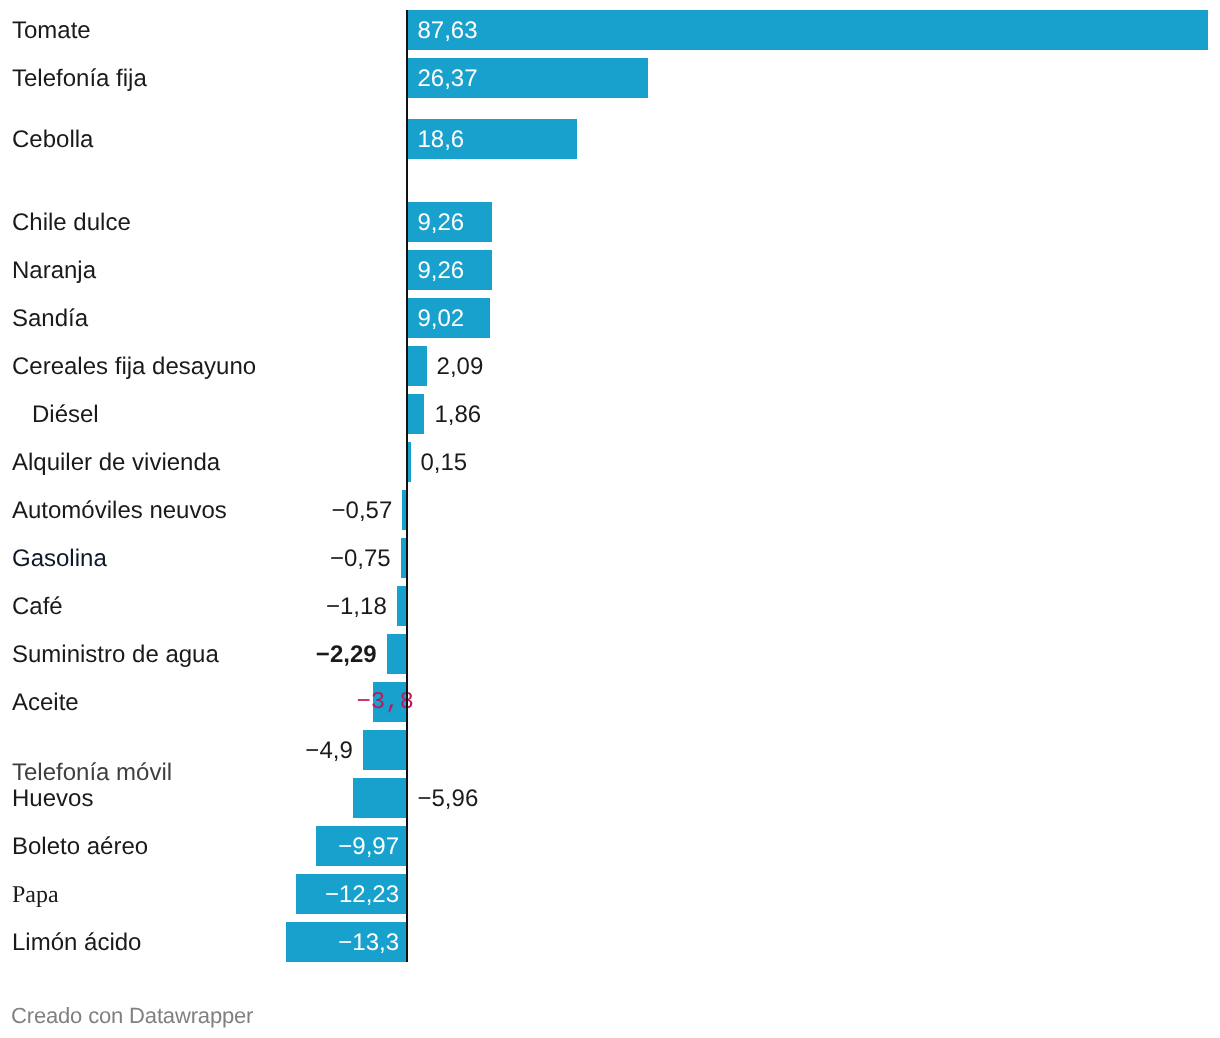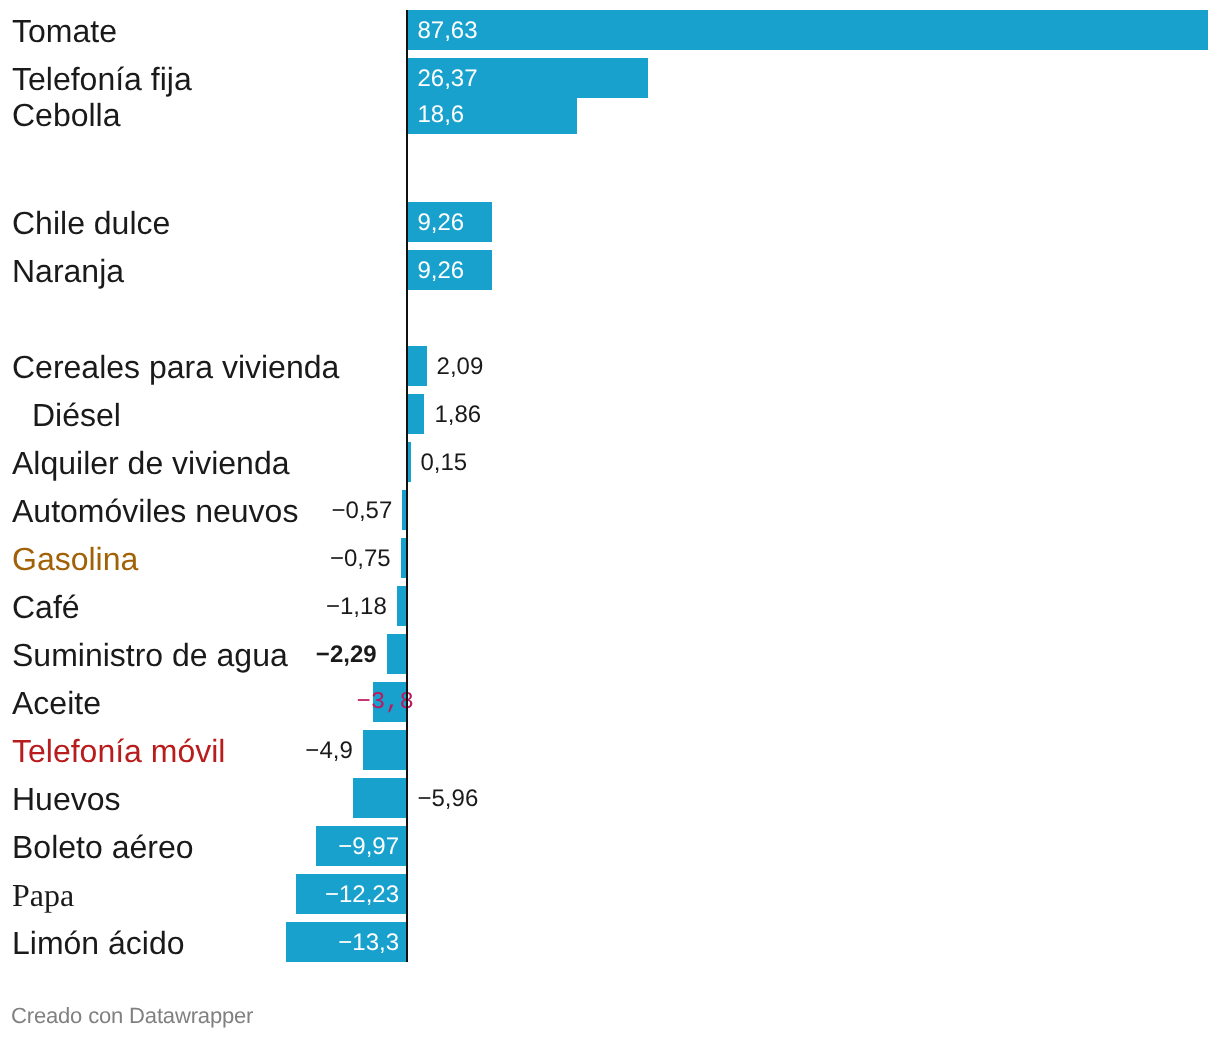--- a/index.html
+++ b/index.html
@@ -12,21 +12,21 @@
     overflow:hidden;
   }
   #chart { position:relative; width:1220px; height:1038px; background:#ffffff; }
 
   .plot { position:absolute; left:0; top:0; width:1220px; height:972px; }
 
   .row { position:absolute; left:0; width:1220px; height:40px; }
 
   .cat {
     position:absolute; left:12px; top:0; height:40px; line-height:42px;
-    font-size:32px; color:#1a1a1a; white-space:nowrap;
+    font-size:24px; color:#1a1a1a; white-space:nowrap;
   }
 
   .bar { position:absolute; top:0; height:40px; background:#18a1cd; }
 
   .vlabel {
     position:absolute; top:0; height:40px; line-height:42px;
     font-size:24px; white-space:nowrap;
   }
   .vlabel.inside  { color:#ffffff; }
   .vlabel.outside { color:#1a1a1a; }
@@ -48,77 +48,82 @@
     <div class="row" style="top: 10px;">
       <div class="cat" style="color: rgb(26, 26, 26);">Tomate</div>
       <div class="bar" style="left: 407.5px; width: 800.5px; background: rgb(24, 161, 205);"></div>
       <div class="vlabel inside" style="color: rgb(255, 255, 255); left: 417.5px;">87,63</div>
     </div>
     <div class="row" style="top: 58px;">
       <div class="cat" style="color: rgb(26, 26, 26);">Telefonía fija</div>
       <div class="bar" style="left: 407.5px; width: 240.89px; background: rgb(24, 161, 205);"></div>
       <div class="vlabel inside" style="color: rgb(255, 255, 255); left: 417.5px;">26,37</div>
     </div>
-    <div class="row" style="top: 94px;">
+    <div class="row" style="top: 119px;">
       <div class="cat" style="color: rgb(26, 26, 26);">Cebolla</div>
       <div class="bar" style="left: 407.5px; width: 169.911px; background: rgb(24, 161, 205);"></div>
       <div class="vlabel inside" style="color: rgb(255, 255, 255); left: 417.5px;">18,6</div>
     </div>
     <div class="row" style="top: 202px;">
       <div class="cat" style="color: rgb(26, 26, 26);">Chile dulce</div>
       <div class="bar" style="left: 407.5px; width: 84.5901px; background: rgb(24, 161, 205);"></div>
       <div class="vlabel inside" style="color: rgb(255, 255, 255); left: 417.5px;">9,26</div>
     </div>
     <div class="row" style="top: 250px;">
       <div class="cat" style="color: rgb(26, 26, 26);">Naranja</div>
       <div class="bar" style="left: 407.5px; width: 84.5901px; background: rgb(24, 161, 205);"></div>
       <div class="vlabel inside" style="color: rgb(255, 255, 255); left: 417.5px;">9,26</div>
     </div>
+    <div class="row" style="top: 298px;">
+      <div class="cat" style="color: rgb(26, 26, 26);">Sandía</div>
+      <div class="bar" style="left: 407.5px; width: 82.3977px; background: rgb(24, 161, 205);"></div>
+      <div class="vlabel inside" style="color: rgb(255, 255, 255); left: 417.5px;">9,02</div>
+    </div>
     <div class="row" style="top: 346px;">
-      <div class="cat" style="color: rgb(26, 26, 26);">Cereales para vivienda</div>
+      <div class="cat" style="color: rgb(26, 26, 26);">Cereales fija desayuno</div>
       <div class="bar" style="left: 407.5px; width: 19.0921px; background: rgb(24, 161, 205);"></div>
       <div class="vlabel outside" style="color: rgb(26, 26, 26); left: 436.592px;">2,09</div>
     </div>
     <div class="row" style="top: 394px;">
       <div class="cat" style="color: rgb(26, 26, 26); margin-left: 20px;">Diésel</div>
       <div class="bar" style="left: 407.5px; width: 16.9911px; background: rgb(24, 161, 205);"></div>
       <div class="vlabel outside" style="color: rgb(26, 26, 26); left: 434.491px;">1,86</div>
     </div>
     <div class="row" style="top: 442px;">
       <div class="cat" style="color: rgb(26, 26, 26);">Alquiler de vivienda</div>
       <div class="bar" style="left: 407.5px; width: 3px; background: rgb(24, 161, 205);"></div>
       <div class="vlabel outside" style="color: rgb(26, 26, 26); left: 420.5px;">0,15</div>
     </div>
     <div class="row" style="top: 490px;">
       <div class="cat" style="color: rgb(26, 26, 26);">Automóviles neuvos</div>
       <div class="bar" style="left: 402.293px; width: 5.20695px; background: rgb(24, 161, 205);"></div>
       <div class="vlabel outside" style="color: rgb(26, 26, 26); right: 827.707px;">−0,57</div>
     </div>
     <div class="row" style="top: 538px;">
-      <div class="cat" style="color: #a16207;">Gasolina</div>
+      <div class="cat" style="color: #0f172a;">Gasolina</div>
       <div class="bar" style="left: 400.649px; width: 6.85125px; background: rgb(24, 161, 205);"></div>
       <div class="vlabel outside" style="color: rgb(26, 26, 26); right: 829.351px;">−0,75</div>
     </div>
     <div class="row" style="top: 586px;">
       <div class="cat" style="color: rgb(26, 26, 26);">Café</div>
       <div class="bar" style="left: 396.721px; width: 10.7793px; background: rgb(24, 161, 205);"></div>
       <div class="vlabel outside" style="color: rgb(26, 26, 26); right: 833.279px;">−1,18</div>
     </div>
     <div class="row" style="top: 634px;">
       <div class="cat" style="color: rgb(26, 26, 26);">Suministro de agua</div>
       <div class="bar" style="left: 386.581px; width: 20.9191px; background: rgb(24, 161, 205);"></div>
       <div class="vlabel outside" style="color: rgb(26, 26, 26); right: 843.419px; font-weight: bold;">−2,29</div>
     </div>
     <div class="row" style="top: 682px;">
       <div class="cat" style="color: rgb(26, 26, 26);">Aceite</div>
       <div class="bar" style="left: 372.787px; width: 34.713px; background: rgb(24, 161, 205);"></div>
       <div class="vlabel outside" style="color: #be185d; right: 806px; font-family: Liberation Mono, monospace;">−3,8</div>
     </div>
     <div class="row" style="top: 730px;">
-      <div class="cat" style="color: #b91c1c;">Telefonía móvil</div>
+      <div class="cat" style="color: #404040; margin-top: 22px;">Telefonía móvil</div>
       <div class="bar" style="left: 362.738px; width: 44.7615px; background: rgb(24, 161, 205);"></div>
       <div class="vlabel outside" style="color: rgb(26, 26, 26); right: 867.261px;">−4,9</div>
     </div>
     <div class="row" style="top: 778px;">
       <div class="cat" style="color: rgb(26, 26, 26);">Huevos</div>
       <div class="bar" style="left: 353.055px; width: 54.4446px; background: rgb(24, 161, 205);"></div>
       <div class="vlabel outside" style="color: rgb(26, 26, 26); left: 417.5px;">−5,96</div>
     </div>
     <div class="row" style="top: 826px;">
       <div class="cat" style="color: rgb(26, 26, 26);">Boleto aéreo</div>

